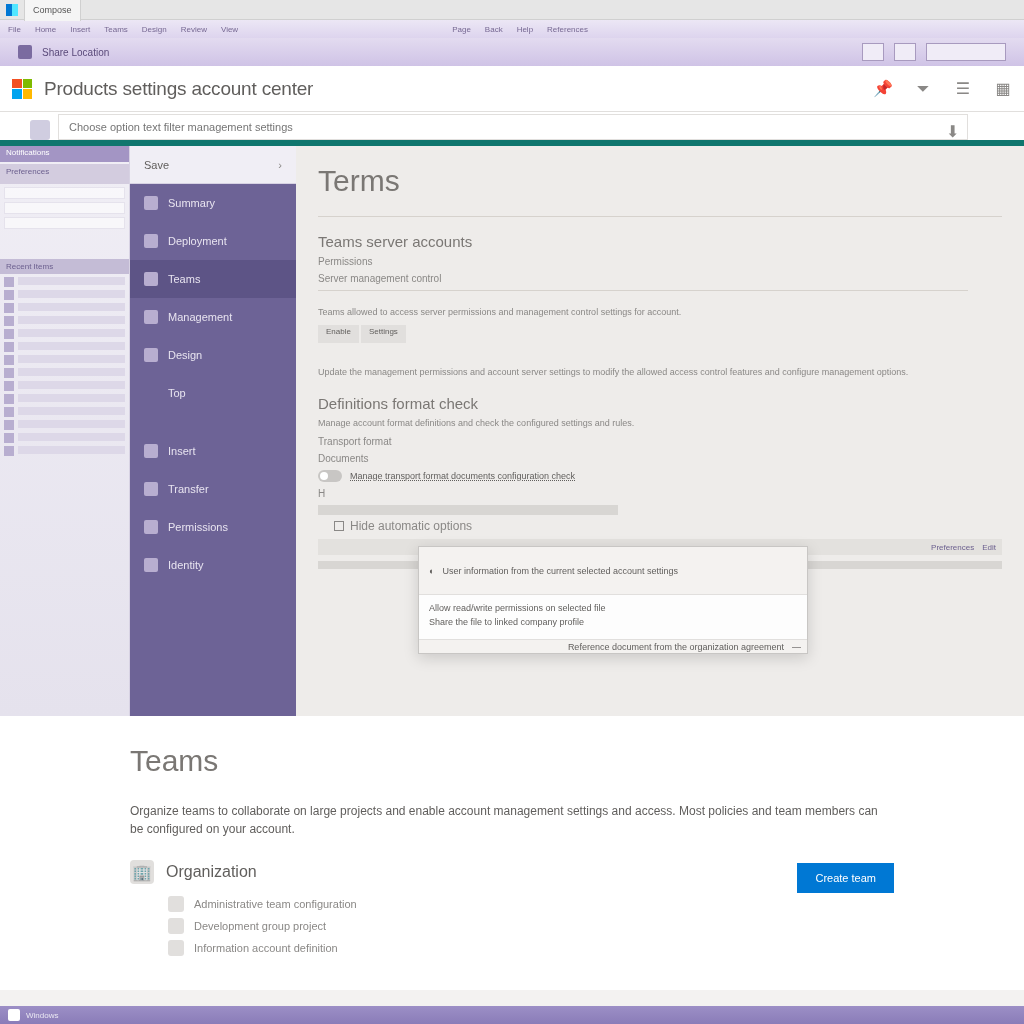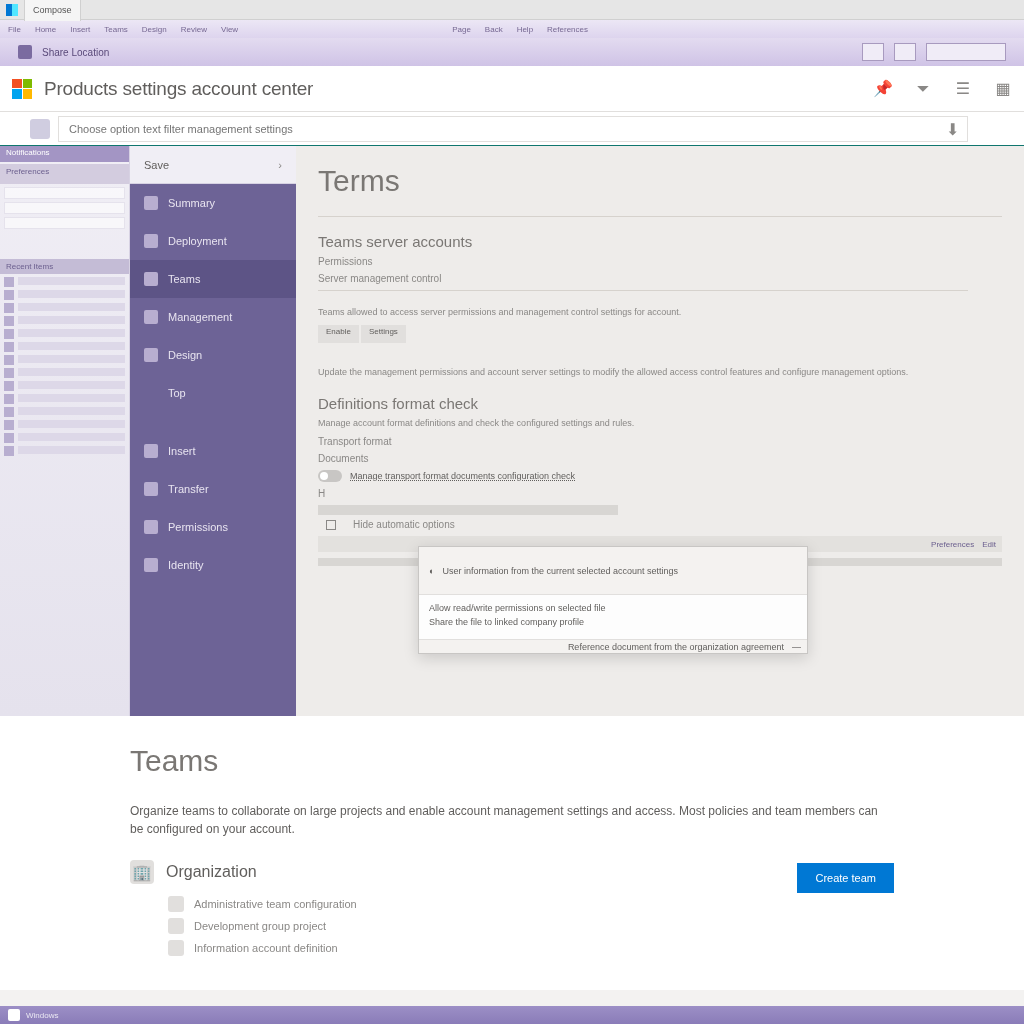--- a/index.html
+++ b/index.html
@@ -21,21 +21,21 @@
 .ribbon2 .wide { width:80px; }
 
 .titlebar { height:46px; background:#fff; border-bottom:1px solid #e1dfdd; display:flex; align-items:center; padding:0 12px; }
 .titlebar .mslogo { width:20px; height:20px; display:grid; grid-template:1fr 1fr/1fr 1fr; gap:1px; margin-right:12px; }
 .titlebar .mslogo div:nth-child(1){background:#f25022}.titlebar .mslogo div:nth-child(2){background:#7fba00}
 .titlebar .mslogo div:nth-child(3){background:#00a4ef}.titlebar .mslogo div:nth-child(4){background:#ffb900}
 .titlebar h1 { font-size:19px; font-weight:400; color:#605e5c; letter-spacing:-.2px;text-align:center; }
 .titlebar .right { margin-left:auto; display:flex; gap:22px; color:#8a8886; }
 .titlebar .tbicon { width:18px; height:18px; display:flex; align-items:center; justify-content:center; }
 
-.searchbar { height:34px; background:#fff; border-bottom:1px solid #0f766e; display:flex; align-items:center; padding:0 30px; gap:8px; }
+.searchbar { height:34px; background:#fff; border-bottom:6px solid #0f766e; display:flex; align-items:flex-end; padding:0 30px; gap:8px; }
 .searchbar .sicon { width:20px; height:20px; background:#d0cde0; border-radius:3px; }
 .searchbar input { flex:1; height:26px; border:1px solid #e1dfdd; padding:0 10px; font-size:11px; color:#888; background:#fff; }
 .searchbar .dl { width:18px; height:18px; color:#8a8886; position:relative; right:30px; }
 
 
 .app { display:flex; height:570px; }
 
 
 .farleft { width:130px; background:linear-gradient(#f0eef5,#e5e2ed); border-right:1px solid #d7d2e3; font-size:8px; color:#6b5f8e; }
 .farleft .hdr { height:16px; background:#a395c4; color:#fff; padding:2px 6px; }
@@ -62,21 +62,21 @@
 .content h3 { font-size:15px; font-weight:400; color:#7a7774; margin-bottom:6px; }
 .content .sub { font-size:10px; color:#8a8886; margin-bottom:6px; }
 .content .desc { font-size:9px; color:#8a8886; margin-bottom:8px; }
 .content .btns { display:flex; gap:2px; margin-bottom:24px; }
 .content .btns .b { height:18px; padding:2px 8px; font-size:8px; background:#e1dfdd; color:#605e5c; }
 .content .graybar { height:10px; background:#d8d6d3; margin:4px 0; }
 .content .link { color:#605e5c; text-decoration:underline dotted; font-size:9px; }
 .content .toggle-row { display:flex; align-items:center; gap:8px; font-size:9px; color:#605e5c; margin:6px 0; }
 .content .tog { width:24px; height:12px; border-radius:6px; background:#c8c6c4; position:relative; }
 .content .tog::after { content:""; position:absolute; width:8px; height:8px; background:#fff; border-radius:50%; top:2px; left:2px; }
-.content .cbrow { display:flex; align-items:center; gap:17px; font-size:10px; color:#8a8886; margin:4px 8px; }
+.content .cbrow { display:flex; align-items:center; gap:6px; font-size:12px; color:#8a8886; margin:4px 16px; }
 .content .cb { width:10px; height:10px; border:1px solid #8a8886; }
 .content .footer-note { text-align:center; font-size:9px; color:#8a8886; margin-top:20px; }
 .content .longbar { height:16px; background:#e3e1de; margin:6px 0; display:flex; align-items:center; justify-content:flex-end; padding:0 6px; font-size:8px; color:#6b5f8e; gap:8px; }
 
 
 .dialog { position:absolute; left:418px; top:546px; width:390px; background:#fdfdfd; border:1px solid #c8c6c4; box-shadow:0 4px 14px rgba(0,0,0,.15); font-size:9px; color:#605e5c; z-index:10; }
 .dialog .dhead { height:48px; background:#f4f2f0; border-bottom:1px solid #e1dfdd; display:flex; align-items:center; padding:0 10px; gap:8px; }
 .dialog .dbody { padding:8px 10px; }
 .dialog .dbody p { margin-bottom:4px; }
 .dialog .dhr { height:14px; background:#f4f2f0; border-top:1px solid #e1dfdd; display:flex; justify-content:flex-end; align-items:center; padding:0 6px; }

